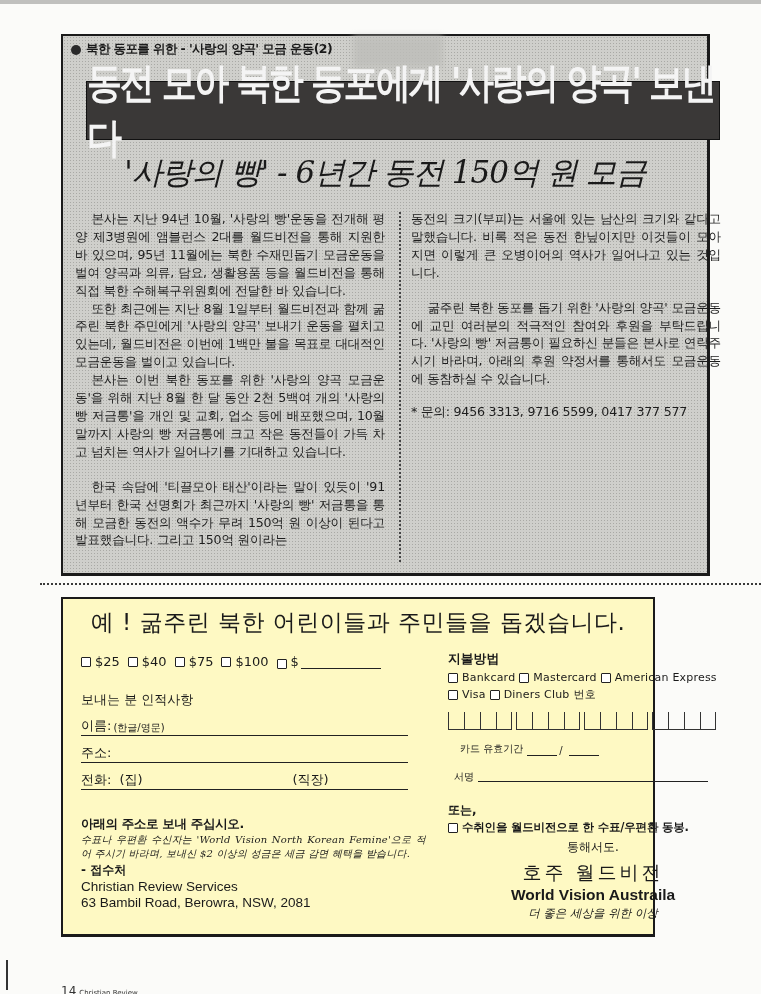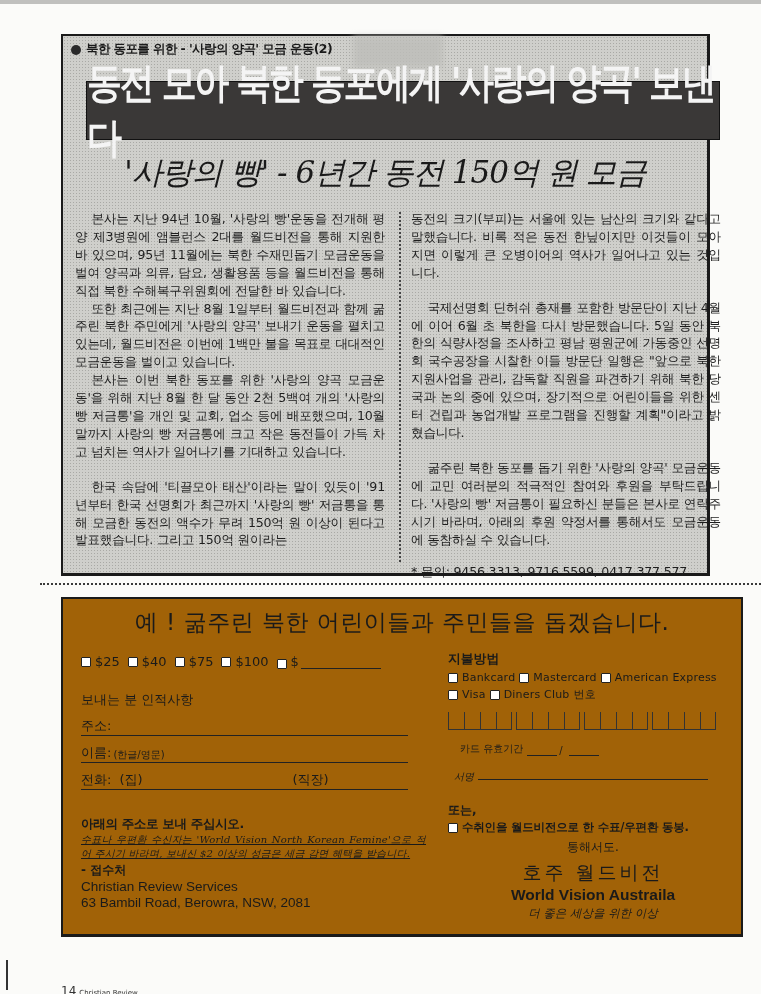--- a/index.html
+++ b/index.html
@@ -52,23 +52,23 @@
     position: absolute; left: 336px; top: 176px; width: 0; height: 350px;
     border-left: 2px dotted #444;
   }
   .contact { text-indent: 0 !important; margin-top: 15px; }
 
   
   .cut-line { position: absolute; left: 40px; top: 583px; width: 721px; border-top: 2px dotted #3a3a3a; }
 
   
   .form {
-    position: absolute; left: 61px; top: 597px; width: 682px; height: 340px;
+    position: absolute; left: 61px; top: 597px; width: 594px; height: 340px;
     border: 2px solid #1a1a1a; border-right-width: 2.5px; border-bottom-width: 3px;
-    background: #a16207;
+    background: #fef9c3;
   }
   .form-title {
     position: absolute; left: 0; top: 8px; width: 100%; text-align: center;
     font-size: 23px; letter-spacing: 0.5px; color: #1a1a1a;
   }
   .form-left { position: absolute; left: 18px; top: 52px; width: 350px; }
   .form-right { position: absolute; left: 385px; top: 52px; width: 290px; }
 
   .bold-label { font-size: 12.8px; font-weight: bold; letter-spacing: -0.3px; }
   .amounts { display: flex; align-items: center; font-size: 13px; margin-top: 3px; }
@@ -85,36 +85,36 @@
     display: flex; align-items: flex-end; font-size: 13px; height: 22px;
     border-bottom: 1.4px solid #222; margin-top: 5px; width: 327px;
   }
   .field-row .small { font-size: 10px; margin-left: 2px; }
   .field-row .work { margin-left: 150px; }
 
   .send-to { margin-top: 26px; }
   .send-to .bold-label { font-size: 12.5px; }
   .note {
     font-family: "DejaVu Serif", serif; font-style: italic; font-size: 10px;
-    line-height: 14px; letter-spacing: 0.2px; width: 345px; text-align: justify; text-decoration: underline;
+    line-height: 14px; letter-spacing: 0.2px; width: 345px; text-align: justify;
   }
   .recv-label { font-size: 12px; font-weight: bold; margin-top: 1px; }
   .address { font-family: "Liberation Sans", sans-serif; font-size: 13.5px; line-height: 16px; }
 
   .pay-title { font-size: 12.8px; font-weight: bold; }
   .pay-row { font-size: 11px; display: flex; align-items: center; margin-top: 3px; letter-spacing: 0.2px; }
   .pay-row .pay-item { display: inline-flex; align-items: center; margin-right: 4px; }
   .card-boxes { display: flex; margin-top: 10px; gap: 4px; }
   .card-group { display: flex; }
   .card-cell { width: 16px; height: 18px; border-left: 1.3px solid #333; border-bottom: 1.3px solid #333; }
   .card-group .card-cell:last-child { border-right: 1.3px solid #333; }
   .exp-row { font-size: 10px; margin-top: 12px; margin-left: 12px; display: flex; align-items: flex-end; }
   .exp-line { display: inline-block; width: 30px; border-bottom: 1px solid #222; margin-left: 4px; height: 10px; }
   .exp-slash { margin: 0 2px; }
-  .sig-row { font-size: 10px; margin-top: 14px; margin-left: 6px; display: flex; align-items: flex-start; font-style: italic; }
+  .sig-row { font-size: 10px; margin-top: 14px; margin-left: 6px; display: flex; align-items: center; }
   .sig-line { display: inline-block; width: 230px; border-bottom: 1px solid #222; margin-left: 4px; height: 10px; }
   .or-label { font-size: 12px; font-weight: bold; margin-top: 18px; }
   .or-row { font-size: 11.5px; display: flex; align-items: center; margin-top: 1px; font-weight: bold; letter-spacing: -0.2px; }
 
   .thanks { position: absolute; left: 385px; top: 240px; width: 290px; text-align: center; }
   .thanks .t1 { font-size: 12px; font-family: "DejaVu Serif", serif; }
   .thanks .t2 { font-size: 19px; letter-spacing: 3px; margin-top: 4px; }
   .thanks .t3 { font-family: "Liberation Sans", sans-serif; font-size: 15.5px; font-weight: bold; margin-top: 0px; }
   .thanks .t4 { font-size: 11.5px; font-style: italic; margin-top: 2px; }
 
@@ -141,21 +141,20 @@
 
   <div class="col left">
     <p>본사는 지난 94년 10월, '사랑의 빵'운동을 전개해 평양 제3병원에 앰블런스 2대를 월드비전을 통해 지원한 바 있으며, 95년 11월에는 북한 수재민돕기 모금운동을 벌여 양곡과 의류, 담요, 생활용품 등을 월드비전을 통해 직접 북한 수해복구위원회에 전달한 바 있습니다.</p>
     <p>또한 최근에는 지난 8월 1일부터 월드비전과 함께 굶주린 북한 주민에게 '사랑의 양곡' 보내기 운동을 펼치고 있는데, 월드비전은 이번에 1백만 불을 목표로 대대적인 모금운동을 벌이고 있습니다.</p>
     <p>본사는 이번 북한 동포를 위한 '사랑의 양곡 모금운동'을 위해 지난 8월 한 달 동안 2천 5백여 개의 '사랑의 빵 저금통'을 개인 및 교회, 업소 등에 배포했으며, 10월 말까지 사랑의 빵 저금통에 크고 작은 동전들이 가득 차고 넘치는 역사가 일어나기를 기대하고 있습니다.</p>
     <p class="gap">한국 속담에 '티끌모아 태산'이라는 말이 있듯이 '91년부터 한국 선명회가 최근까지 '사랑의 빵' 저금통을 통해 모금한 동전의 액수가 무려 150억 원 이상이 된다고 발표했습니다. 그리고 150억 원이라는</p>
   </div>
   <div class="col-divider"></div>
   <div class="col right">
     <p style="text-indent:0">동전의 크기(부피)는 서울에 있는 남산의 크기와 같다고 말했습니다. 비록 적은 동전 한닢이지만 이것들이 모아지면 이렇게 큰 오병이어의 역사가 일어나고 있는 것입니다.</p>
-    <p class="gap">국제선명회 딘허쉬 총재를 포함한 방문단이 지난 4월에 이어 6월 초 북한을 다시 방문했습니다. 5일 동안 북한의 식량사정을 조사하고 평남 평원군에 가동중인 선명회 국수공장을 시찰한 이들 방문단 일행은 "앞으로 북한 지원사업을 관리, 감독할 직원을 파견하기 위해 북한 당국과 논의 중에 있으며, 장기적으로 어린이들을 위한 센터 건립과 농업개발 프로그램을 진행할 계획"이라고 밝혔습니다.</p>
     <p class="gap">굶주린 북한 동포를 돕기 위한 '사랑의 양곡' 모금운동에 교민 여러분의 적극적인 참여와 후원을 부탁드립니다. '사랑의 빵' 저금통이 필요하신 분들은 본사로 연락주시기 바라며, 아래의 후원 약정서를 통해서도 모금운동에 동참하실 수 있습니다.</p>
     <p class="contact">* 문의: 9456 3313, 9716 5599, 0417 377 577</p>
   </div>
 </section>
 
 <div class="cut-line"></div>
 
 <section class="form">
   <div class="form-title">예 ! 굶주린 북한 어린이들과 주민들을 돕겠습니다.</div>
 
@@ -178,26 +177,26 @@
           <span>$100</span>
         </span>
       <span class="amount-other">
           <span class="cb"></span>
           <span>$</span>
           <span class="line"></span>
         </span>
     </div>
 
     <div class="sender-heading">보내는 분 인적사항</div>
-    <div class="field-row">
-      <span>주소:</span>
-    </div>
     <div class="field-row">
       <span>이름:</span>
       <span class="small">(한글/영문)</span>
+    </div>
+    <div class="field-row">
+      <span>주소:</span>
     </div>
     <div class="field-row">
       <span>전화:</span>
       <span style="margin-left:8px">(집)</span>
       <span class="work">(직장)</span>
     </div>
 
     <div class="send-to">
       <div class="bold-label">아래의 주소로 보내 주십시오.</div>
       <div class="note">수표나 우편환 수신자는 'World Vision North Korean Femine'으로 적어 주시기 바라며, 보내신 $2 이상의 성금은 세금 감면 혜택을 받습니다.</div>

